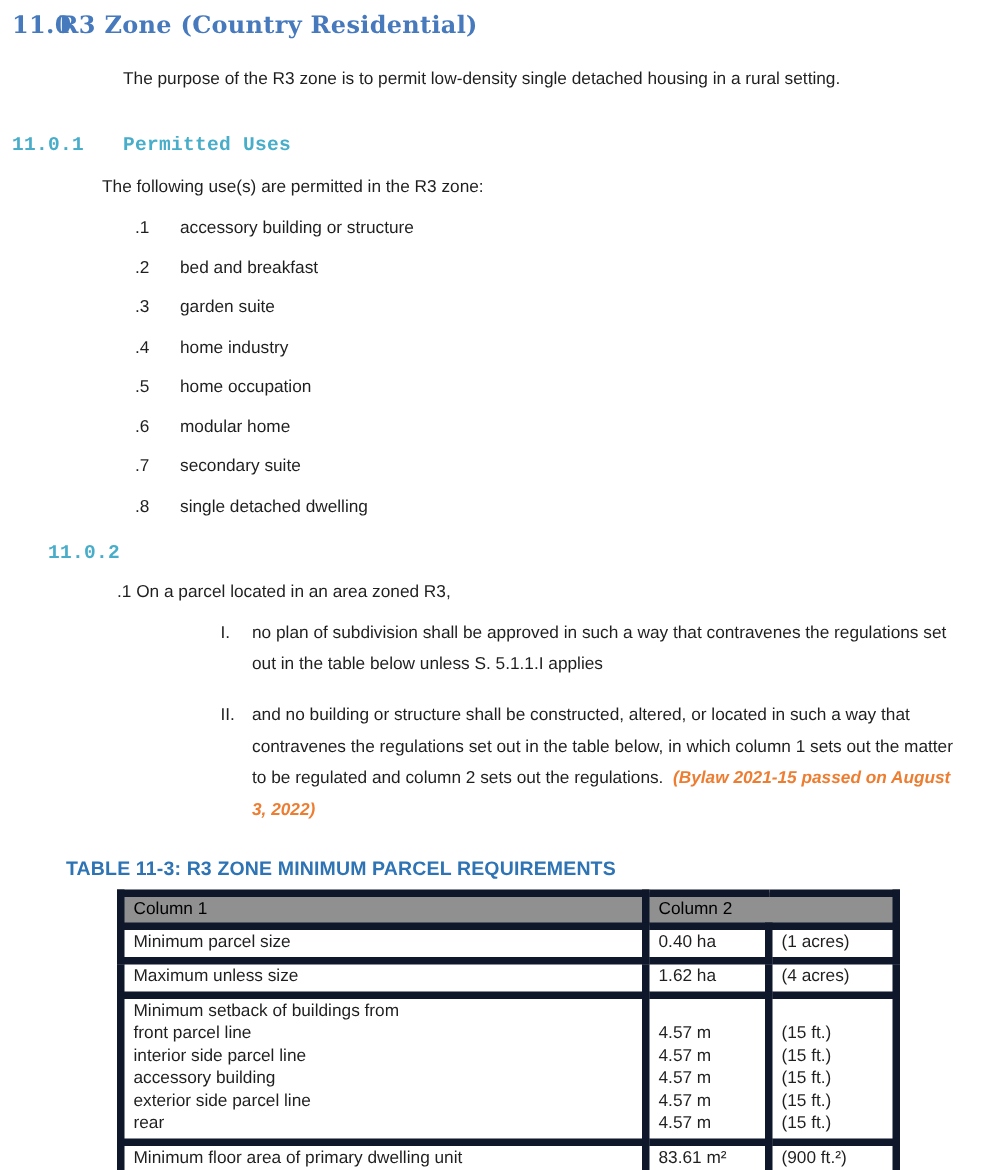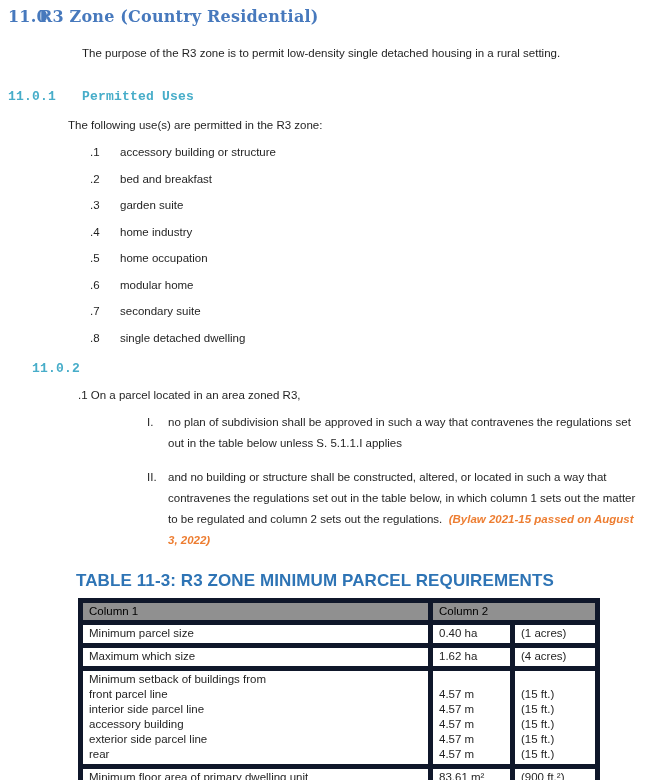--- a/index.html
+++ b/index.html
@@ -39,21 +39,21 @@
   .use-num{width:30px;flex:0 0 auto;}
   .sub-regs{margin-top:17px;padding-left:24px;}
   .clause{margin:13px 0 0 78px;}
   .subclause-list{margin:11px 0 0 147px;}
   .subclause{display:flex;margin-bottom:13px;line-height:21px;}
   .sc-num{width:21px;flex:0 0 auto;}
   .sc-text{width:478px;}
   .bylaw{color:var(--bylaw-orange);font-weight:bold;font-style:italic;}
   
   .table-title{
-    margin:20px 0 0 76px;font-weight:bold;font-size:17px;
+    margin:20px 0 0 44px;font-weight:bold;font-size:13px;
     color:var(--table-title-blue);letter-spacing:.1px;
   }
   table.zone-table{
     margin:7px 0 0 78px;width:517px;table-layout:fixed;
     border-collapse:collapse;border:2px solid #000;
   }
   .zone-table col.c1{width:350px;}
   .zone-table col.c2{width:82px;}
   .zone-table col.c3{width:85px;}
   .zone-table th,.zone-table td{
@@ -155,21 +155,21 @@
         </td>
         <td class="td-metric">
           <div class="cell-line">0.40 ha</div>
         </td>
         <td class="td-imperial">
           <div class="cell-line">(1 acres)</div>
         </td>
       </tr>
       <tr>
         <td class="td-label">
-          <div class="cell-line">Maximum which size</div>
+          <div class="cell-line">Maximum unless size</div>
         </td>
         <td class="td-metric">
           <div class="cell-line">1.62 ha</div>
         </td>
         <td class="td-imperial">
           <div class="cell-line">(4 acres)</div>
         </td>
       </tr>
       <tr>
         <td class="td-label">

